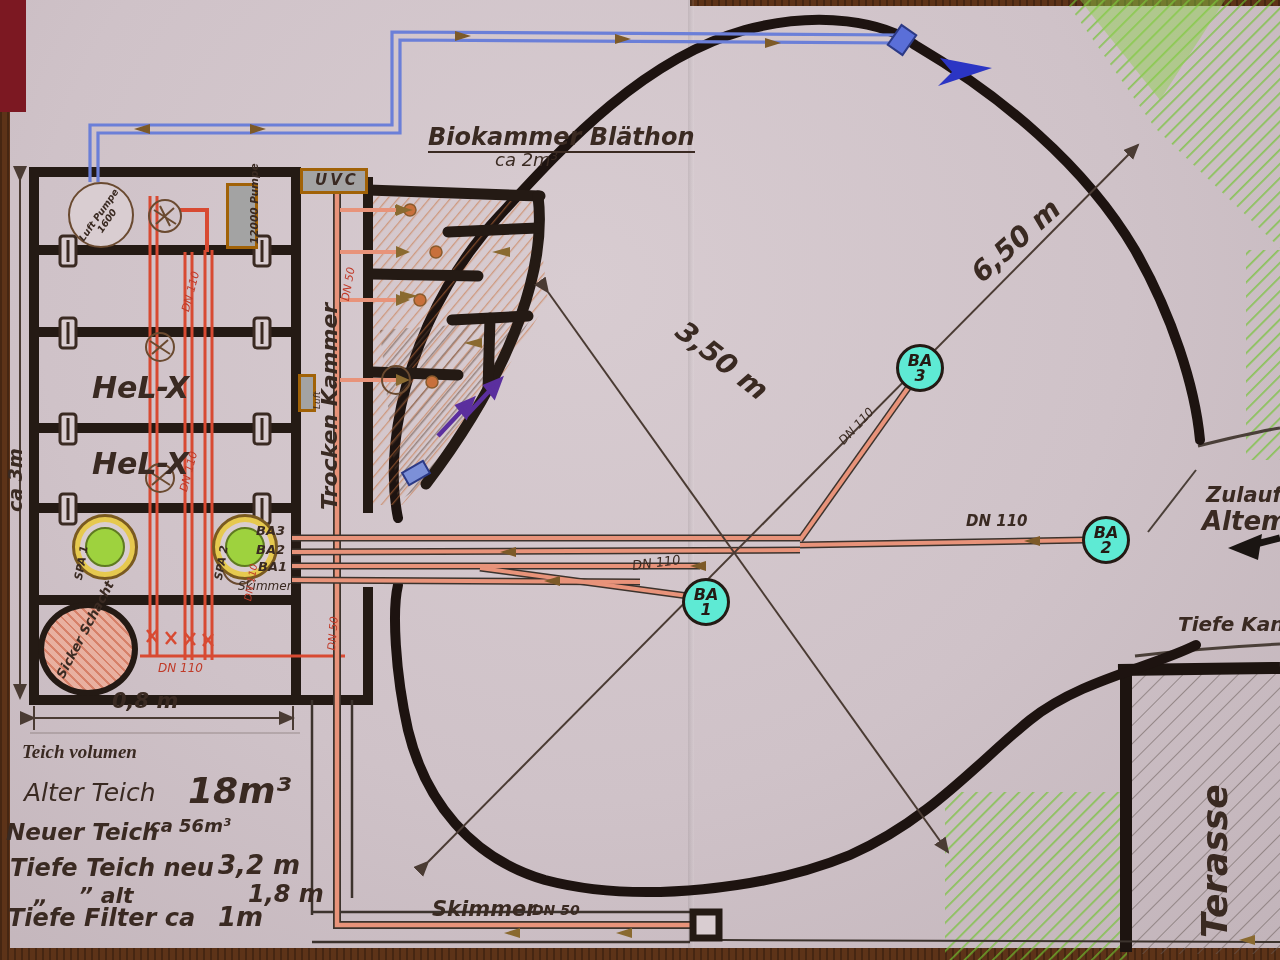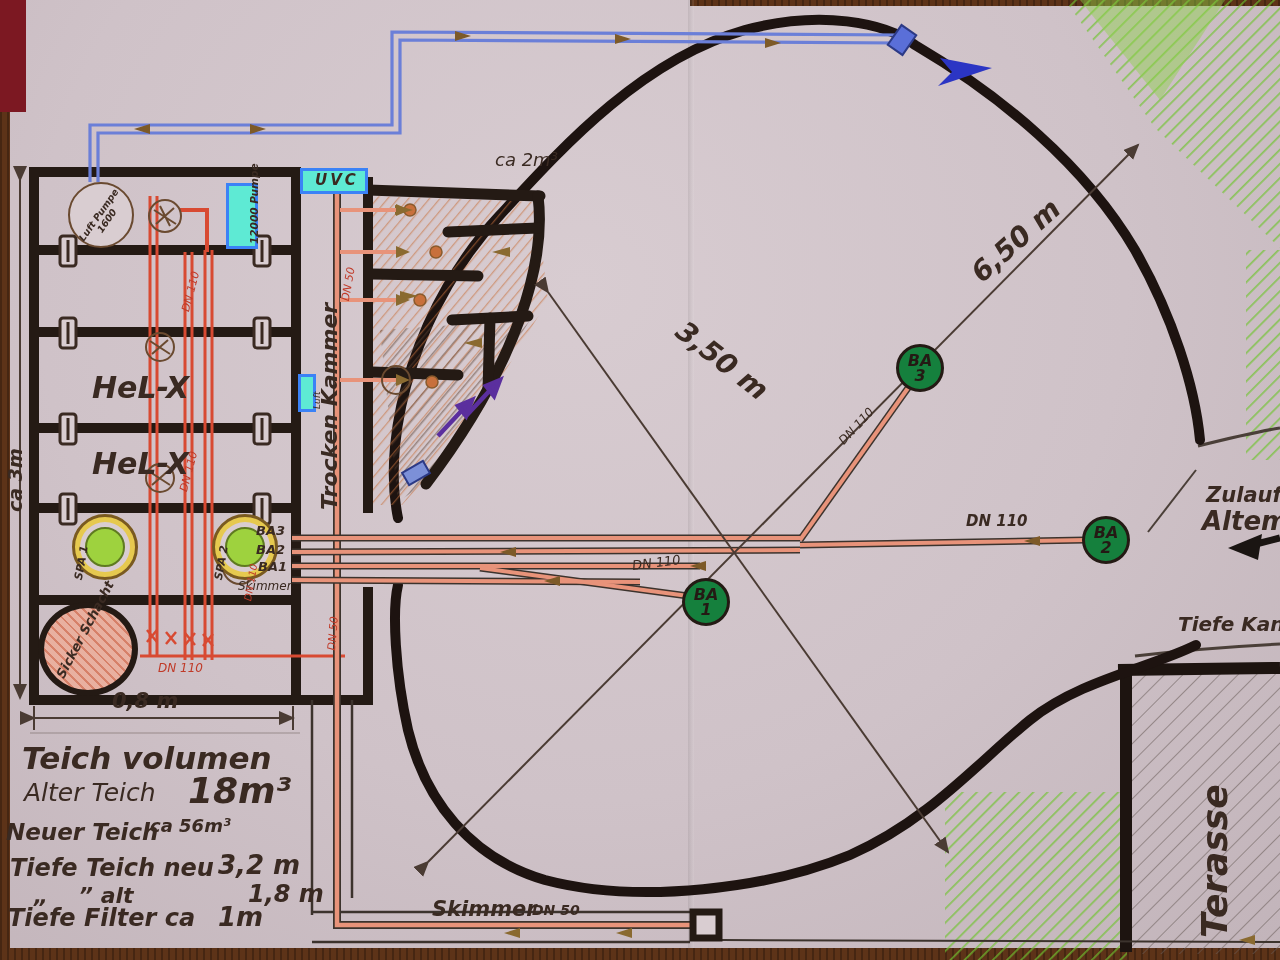--- a/index.html
+++ b/index.html
@@ -11,28 +11,28 @@
   .paper{position:absolute;left:10px;top:0;right:0;bottom:12px;
          background:#cfc2c8;
          background-image:radial-gradient(ellipse at 45% 30%, #d8ccd1 0%, #cfc2c8 55%, #c2b4ba 100%);}
   .crease{position:absolute;left:688px;top:0;width:6px;height:948px;
           background:linear-gradient(90deg,rgba(0,0,0,.08),rgba(255,255,255,.10));}
   svg{position:absolute;left:0;top:0;}
   .lbl{position:absolute;font-style:italic;color:#3a2a22;white-space:nowrap;line-height:1.05;}
   .red{color:#c03a28;}
   .underl{border-bottom:2px solid #3a2a22;padding-bottom:1px;}
   .circle{position:absolute;border-radius:50%;box-sizing:border-box;}
-  .ba{width:48px;height:48px;border:3px solid #241a14;background:#15803d;
+  .ba{width:48px;height:48px;border:3px solid #241a14;background:#5eead4;
       display:flex;flex-direction:column;align-items:center;justify-content:center;
       font-weight:bold;font-style:italic;color:#241a14;font-size:16px;line-height:.95;}
   .spa{width:66px;height:66px;border:3px solid #7a5a20;background:#e6c94f;
        display:flex;align-items:center;justify-content:center;}
   .spa .core{width:36px;height:36px;border-radius:50%;background:#9ed23e;border:2px solid #5f7a20;}
   .spa .ring{width:50px;height:50px;border-radius:50%;background:#d9cdd1;display:flex;align-items:center;justify-content:center;}
-  .vbox{position:absolute;box-sizing:border-box;border:3px solid #3b82f6;background:#5eead4;}
+  .vbox{position:absolute;box-sizing:border-box;border:3px solid #a16207;background:#a3a3a3;}
   .hatch-pink{background-color:#e8b0a0;
       background-image:repeating-linear-gradient(45deg,rgba(200,90,60,.55) 0 2px,transparent 2px 7px);}
 </style>
 </head>
 <body>
 
 <div id="stage">
 
   <div class="paper"></div>
   <div class="wood" style="left:0;top:0;width:10px;height:960px;"></div>
@@ -256,20 +256,21 @@
       <circle cx="160" cy="347" r="14"></circle>
         <path d="M150 341 L170 354 M152 354 L168 340"></path>
       <circle cx="160" cy="478" r="14"></circle>
         <path d="M150 472 L170 485 M152 485 L168 471"></path>
       <circle cx="240" cy="567" r="17"></circle>
         <path d="M228 560 L252 576 M230 576 L250 558 M236 556 L244 578"></path>
       <circle cx="396" cy="380" r="14"></circle>
     </g>
   </svg>
 
+  <div class="lbl underl" style="left:428px;top:125px;font-size:24px;font-weight:bold;">Biokammer Bläthon</div>
   <div class="lbl" style="left:487px;top:151px;font-size:18px;margin-left:8px;">ca 2m³</div>
 
   <div class="vbox" style="left:300px;top:168px;width:68px;height:26px;">
     <div class="lbl" style="left:12px;top:2px;font-size:15px;font-weight:bold;letter-spacing:3px;">UVC</div>
   </div>
 
   <div class="lbl" style="left:318px;top:510px;font-size:22px;font-weight:bold;transform:rotate(-90deg);transform-origin:left top;">Trocken Kammer</div>
 
   <div class="lbl" style="left:92px;top:372px;font-size:30px;font-weight:bold;">HeL-X</div>
   <div class="lbl" style="left:92px;top:448px;font-size:30px;font-weight:bold;">HeL-X</div>
@@ -336,21 +337,21 @@
   <div class="lbl" style="left:962px;top:226px;font-size:28px;font-weight:bold;transform:rotate(-42deg);">6,50 m</div>
   <div class="lbl" style="left:112px;top:690px;font-size:21px;font-weight:bold;">0,8 m</div>
   <div class="lbl" style="left:6px;top:512px;font-size:19px;font-weight:bold;transform:rotate(-90deg);transform-origin:left top;">ca 3m</div>
 
   <div class="lbl" style="left:1206px;top:484px;font-size:21px;font-weight:bold;">Zulauf</div>
   <div class="lbl" style="left:1202px;top:508px;font-size:26px;font-weight:bold;">Altem</div>
   <div class="lbl" style="left:1178px;top:614px;font-size:20px;font-weight:bold;">Tiefe Kanal</div>
   <div class="lbl" style="left:1196px;top:938px;font-size:36px;font-weight:bold;transform:rotate(-90deg);transform-origin:left top;">Terasse</div>
 
   <div>
-    <div class="lbl" style="left:22px;top:742px;font-size:31px;font-weight:bold;">Teich volumen</div>
+    <div class="lbl" style="left:22px;top:742px;font-size:19px;font-weight:bold;font-family:Liberation Serif, serif;">Teich volumen</div>
     <div class="lbl" style="left:24px;top:780px;font-size:25px;font-weight:normal;">Alter Teich</div>
     <div class="lbl" style="left:188px;top:772px;font-size:36px;font-weight:bold;">18m³</div>
     <div class="lbl" style="left:6px;top:820px;font-size:23px;font-weight:bold;">Neuer Teich</div>
     <div class="lbl" style="left:150px;top:817px;font-size:18px;font-weight:bold;">ca 56m³</div>
     <div class="lbl" style="left:10px;top:856px;font-size:24px;font-weight:bold;">Tiefe Teich neu</div>
     <div class="lbl" style="left:218px;top:852px;font-size:26px;font-weight:bold;">3,2 m</div>
     <div class="lbl" style="left:34px;top:884px;font-size:22px;font-weight:bold;">„&nbsp;&nbsp;&nbsp;&nbsp;” alt</div>
     <div class="lbl" style="left:228px;top:882px;font-size:24px;font-weight:bold;margin-left:20px;">1,8 m</div>
     <div class="lbl" style="left:8px;top:906px;font-size:24px;font-weight:bold;">Tiefe Filter ca</div>
     <div class="lbl" style="left:218px;top:904px;font-size:26px;font-weight:bold;">1m</div>

